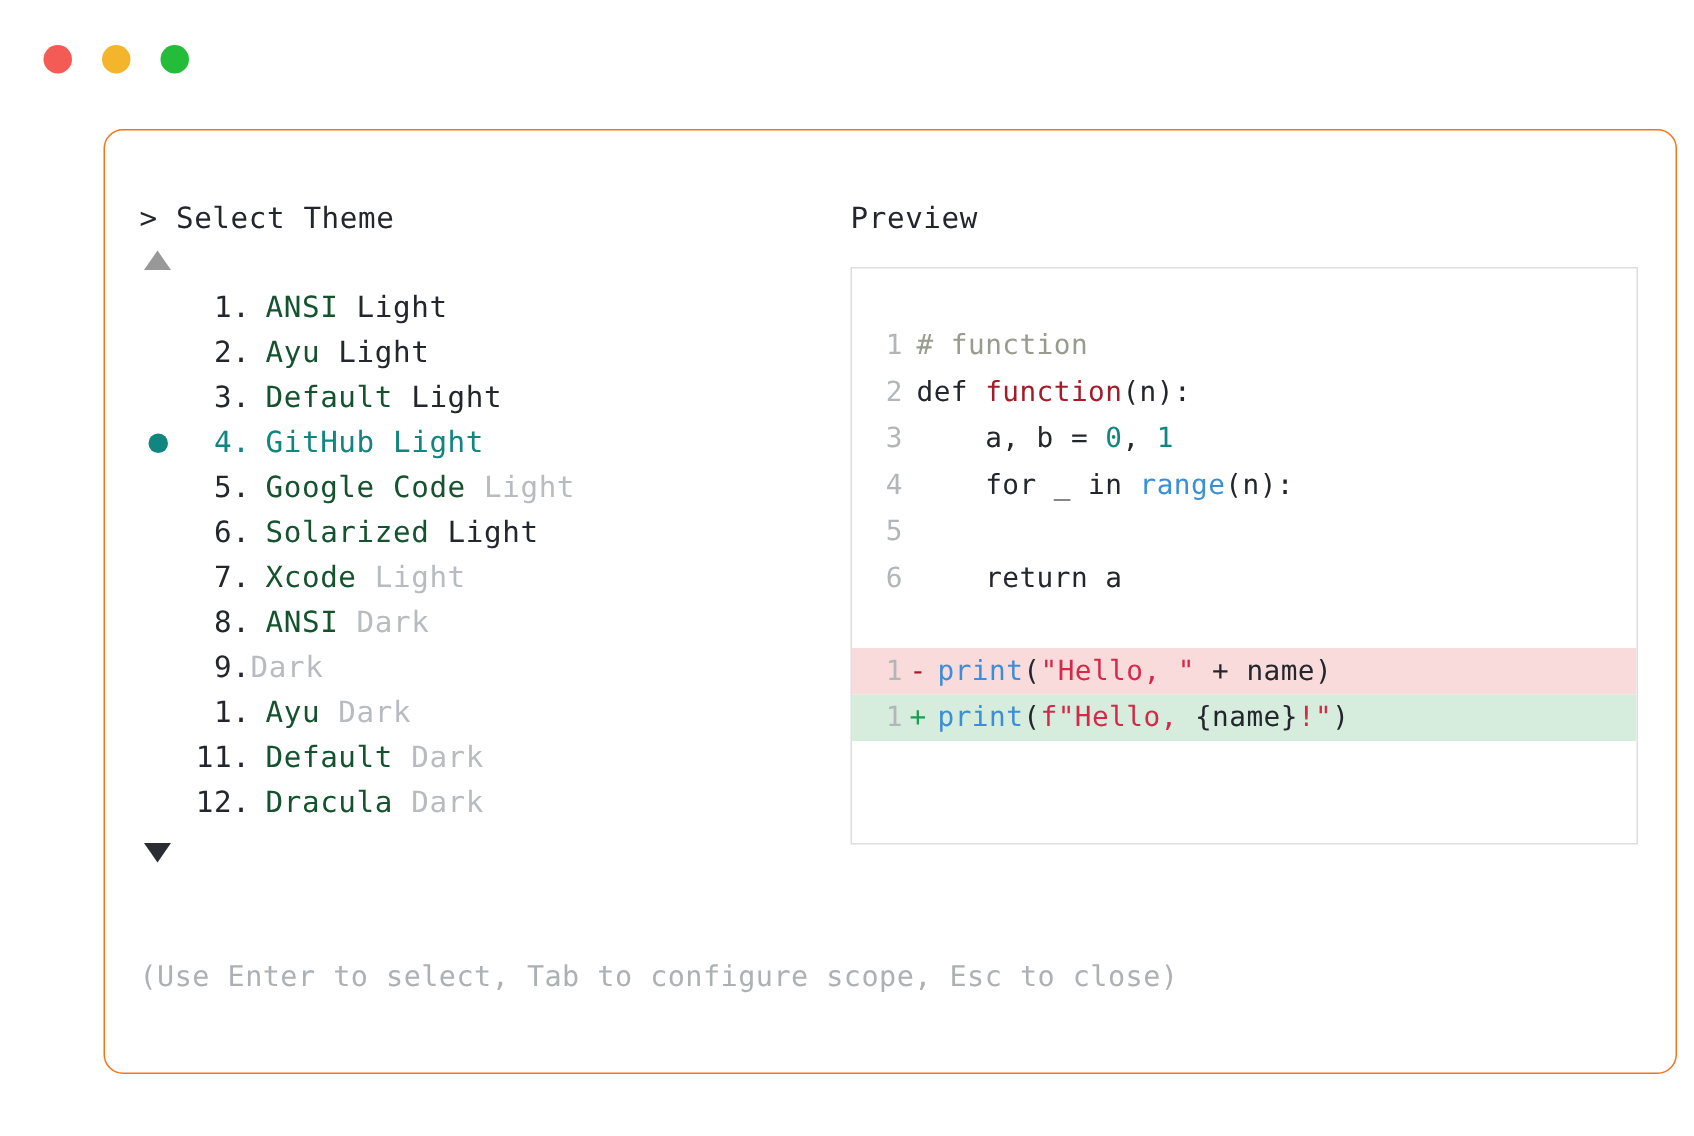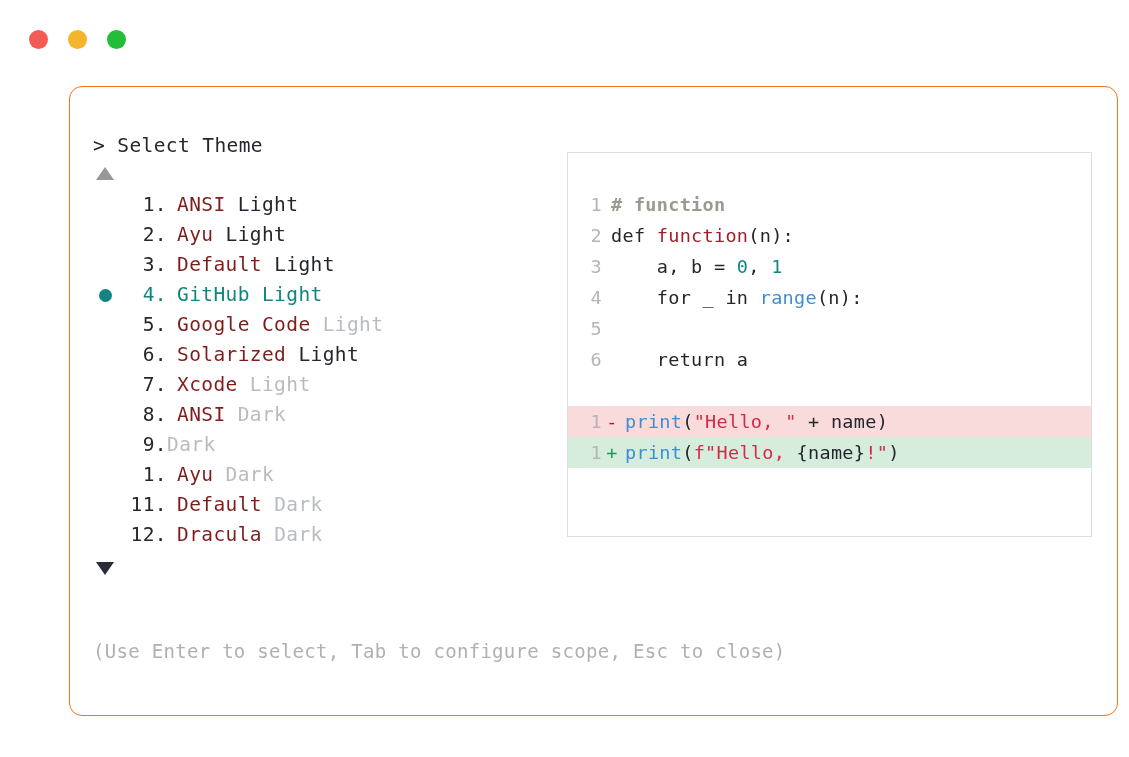--- a/index.html
+++ b/index.html
@@ -100,21 +100,21 @@
     height: 13px;
     border-radius: 50%;
     background: #11857f;
   }
   .row-index {
     width: 44px;
     flex: 0 0 44px;
     text-align: right;
     color: #23262c;
   }
-  .row-name { color: #7f1d1d; padding-left: 10px; }
+  .row-name { color: #14532d; padding-left: 10px; }
   .row-variant { padding-left: 0; }
   .variant-muted { color: #b8bcc0; }
   .variant-strong { color: #23262c; }
   .theme-row.selected .row-index,
   .theme-row.selected .row-dot,
   .theme-row.selected .row-name,
   .theme-row.selected .row-variant { color: #11857f; }
 
   #scroll-down-arrow {
     margin-top: 12px;
@@ -158,21 +158,21 @@
     padding-left: 16px;
   }
   .gutter {
     width: 18px;
     flex: 0 0 18px;
     text-align: right;
     color: #b3b6b8;
   }
   .code-text { padding-left: 9px; color: #23262c; }
 
-  .tok-comment  { color: #989c8e; font-weight: bold; }
+  .tok-comment  { color: #989c8e; }
   .tok-keyword  { color: #23262c; text-align: right; }
   .tok-func     { color: #a31c28; }
   .tok-builtin  { color: #3b8fd6; text-align: right; }
   .tok-number   { color: #11857f; }
   .tok-string   { color: #d6294a; }
   .tok-plain    { color: #23262c; }
 
   .diff-block { margin-top: 31px; }
   .code-line.diff { padding-left: 0; width: 100%; }
   .code-line.diff .gutter { padding-left: 16px; width: 34px; flex: 0 0 34px; }
@@ -224,20 +224,21 @@
           <li class="theme-row"><span class="bullet-slot"></span><span class="row-index"> 9.</span><span class="row-variant variant-muted">Dark</span></li>
           <li class="theme-row"><span class="bullet-slot"></span><span class="row-index">1.</span><span class="row-name">Ayu </span><span class="row-variant variant-muted">Dark</span></li>
           <li class="theme-row"><span class="bullet-slot"></span><span class="row-index">11.</span><span class="row-name">Default </span><span class="row-variant variant-muted">Dark</span></li>
           <li class="theme-row"><span class="bullet-slot"></span><span class="row-index">12.</span><span class="row-name">Dracula </span><span class="row-variant variant-muted">Dark</span></li>
         </ul>
 
       <div id="scroll-down-arrow"></div>
     </div>
 
     <div id="preview-pane">
+      <div id="preview-title">Preview</div>
       <div id="preview-box">
         <div id="code-block">
             <div class="code-line"><span class="gutter">1</span><span class="code-text"><span class="tok-comment"># function</span></span></div>
             <div class="code-line"><span class="gutter">2</span><span class="code-text"><span class="tok-keyword">def </span><span class="tok-func">function</span><span class="tok-plain">(n):</span></span></div>
             <div class="code-line"><span class="gutter">3</span><span class="code-text"><span class="tok-plain">    a, b = </span><span class="tok-number">0</span><span class="tok-plain">, </span><span class="tok-number">1</span></span></div>
             <div class="code-line"><span class="gutter">4</span><span class="code-text"><span class="tok-plain">    for _ in </span><span class="tok-builtin">range</span><span class="tok-plain">(n):</span></span></div>
             <div class="code-line"><span class="gutter">5</span></div>
             <div class="code-line"><span class="gutter">6</span><span class="code-text"><span class="tok-plain">    return a</span></span></div>
           </div>
         <div id="diff-block" class="diff-block">

